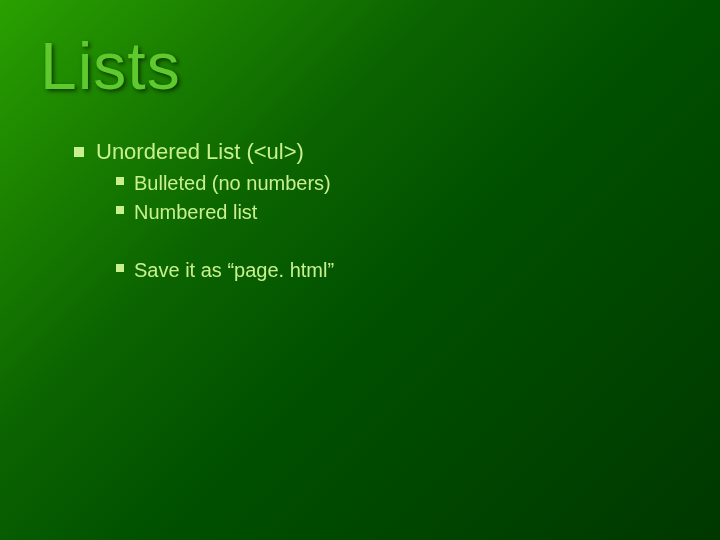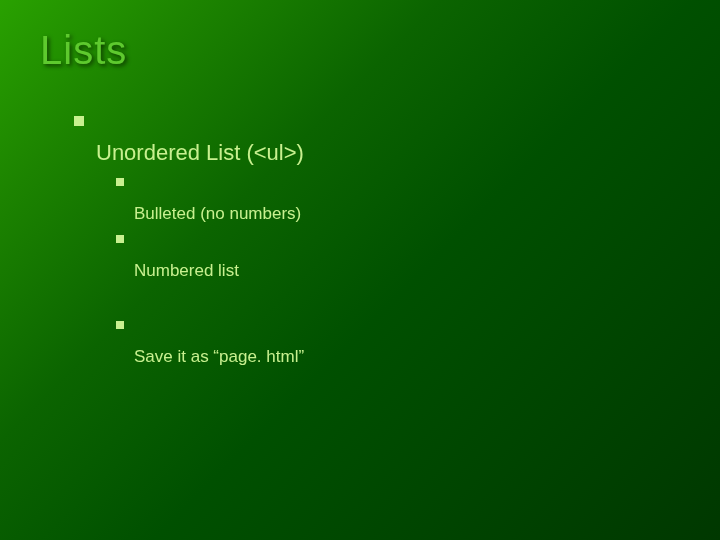--- a/index.html
+++ b/index.html
@@ -14,60 +14,59 @@
     width: 720px;
     height: 540px;
     background: linear-gradient(135deg, #29a100 0%, #1d8500 15%, #0b6400 35%, #005000 55%, #003800 100%);
     position: relative;
     box-sizing: border-box;
     padding: 28px 40px 20px 40px;
   }
   .title {
     font-family: Impact, "Arial Black", sans-serif;
     font-weight: 400;
-    font-size: 40px;
+    font-size: 66px;
     letter-spacing: 1px;
     color: #5eca2e;
     text-shadow: 2px 2px 4px rgba(0,0,0,0.6);
     margin: 0 0 34px 0;
   }
   .body {
     color: #c8f08f;
     font-size: 22px;
     line-height: 1.3;
   }
   .lvl1 {
     display: flex;
     margin: 8px 0 3px 34px;
   }
   .lvl2 {
     display: flex;
     margin: 3px 0 3px 76px;
-    font-size: 17px;
+    font-size: 20px;
   }
   .sq {
     flex: 0 0 auto;
     width: 10px;
     height: 10px;
     background: #c8f08f;
     margin-top: 9px;
     margin-right: 12px;
   }
   .lvl2 .sq {
     width: 8px;
     height: 8px;
     margin-top: 7px;
     margin-right: 10px;
   }
   .gap {
     height: 26px;
   }
   .txt {
     flex: 1 1 auto;
-    margin-top: 32px;
   }
 </style>
 </head>
 <body>
 
 <div class="slide">
   <h1 class="title">Lists</h1>
 
   <div class="body">
 

